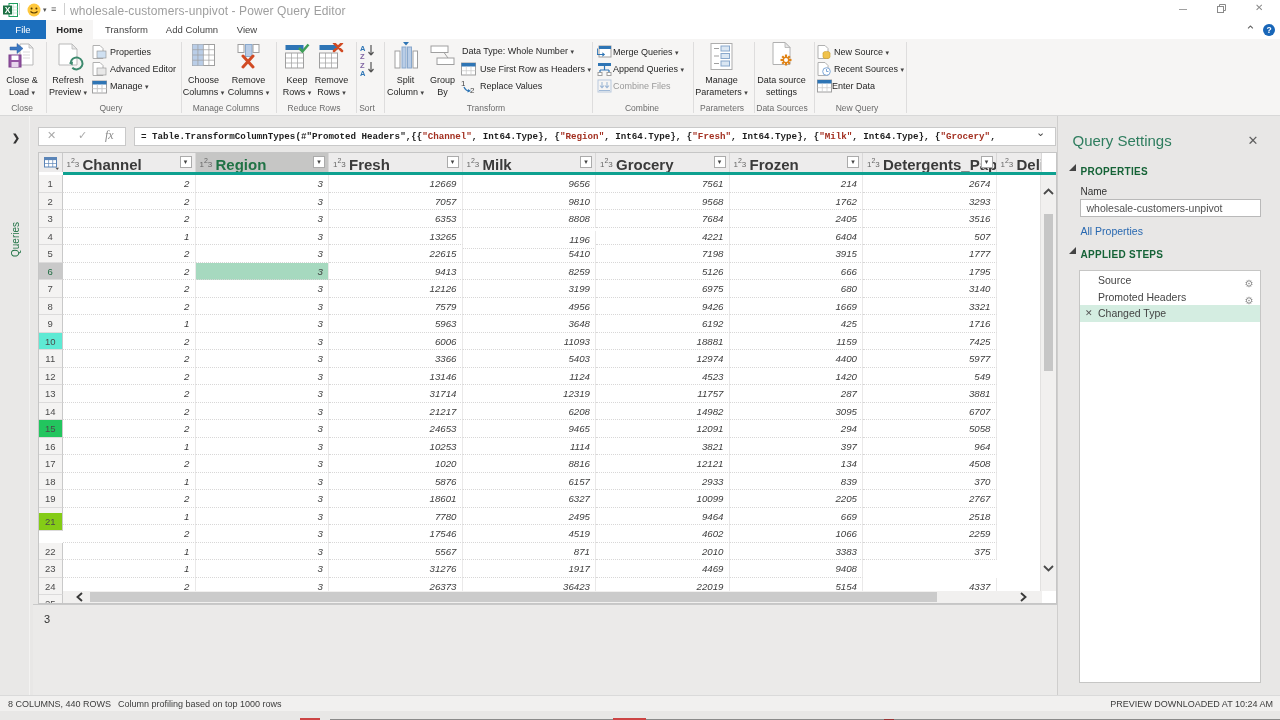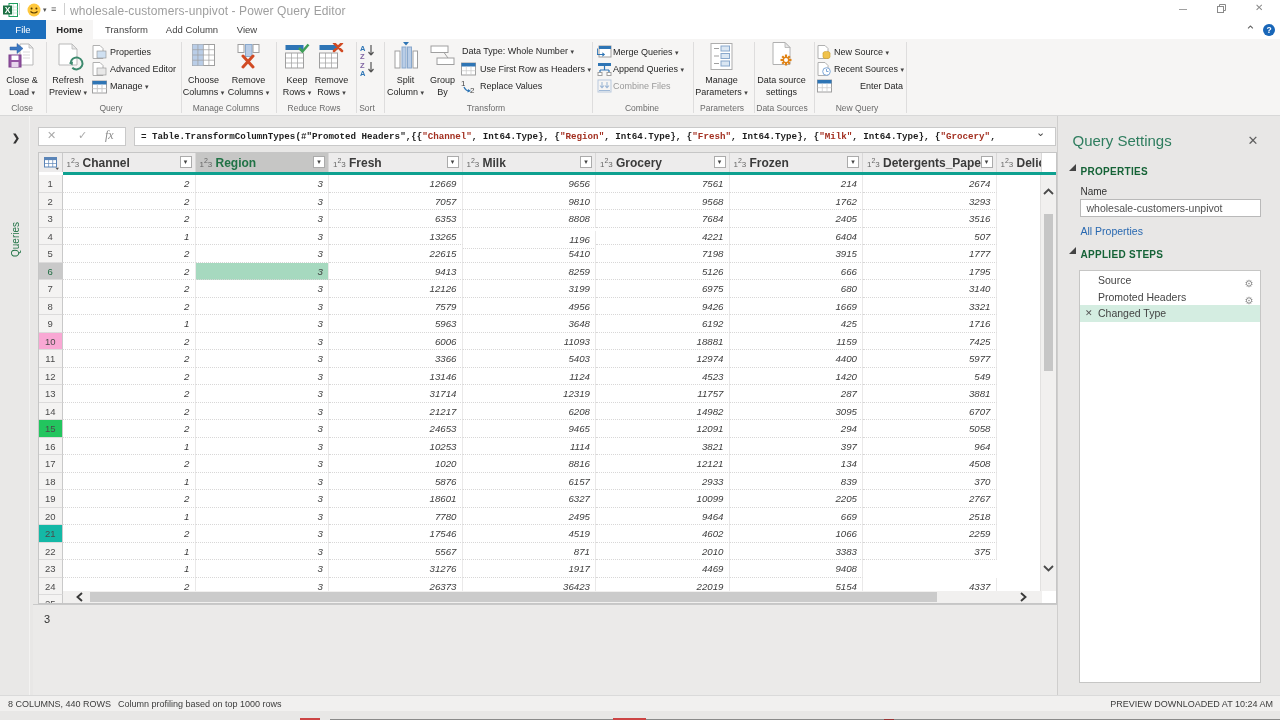--- a/index.html
+++ b/index.html
@@ -26,21 +26,21 @@
 #fxinput { position:absolute; left:134px; top:11px; width:922px; height:19px; background:#fff; border:1px solid #c9c9c9; overflow:hidden; white-space:nowrap; font-family:"Liberation Mono",monospace; font-size:9.2px; font-weight:bold; color:#1e1e1e; line-height:17px; padding-left:6px; }
 #fxinput .str { color:#a33021; }
 
 #sidebar { position:absolute; left:0; top:0; width:30px; height:579px; background:#e9e8e7; border-right:1px solid #f3f2f1; }
 #qlabel { position:absolute; left:-24px; top:118px; width:78px; transform:rotate(-90deg); transform-origin:center; font-size:10px; color:#217346; text-align:center; }
 
 #grid { position:absolute; left:38px; top:152px; width:1018.5px; height:451.5px; background:#fff; border:1px solid #c6c6c6; overflow:hidden; }
 .hc { position:absolute; top:0; height:19.3px; border-right:1px solid #d9d8d8; }
 .n123 { position:absolute; left:4px; top:4px; font-size:8px; color:#666; }
 .n123 sup { font-size:7px; }
-.hname { position:absolute; left:20px; top:3.2px; font-size:12px; font-weight:bold; }
+.hname { position:absolute; left:20px; top:3.2px; font-size:15px; font-weight:bold; }
 .fbtn { position:absolute; right:3px; top:3px; width:12px; height:12px; background:#fff; border:1px solid #ababab; }
 .fv { position:absolute; left:0; top:0; width:100%; text-align:center; line-height:9px; font-size:7px; color:#444; }
 #selall { position:absolute; left:0; top:0; width:23.5px; height:19.3px; background:#edecec; border-right:1px solid #c9c9c9; }
 #qbar { position:absolute; left:23.5px; top:19.3px; width:993px; height:2.8px; background:#0ea190; }
 .rn { position:absolute; left:0; width:23.5px; height:17.5px; font-size:9.5px; text-align:center; line-height:17.5px; border-right:1px solid #c9c9c9; border-bottom:1px solid #dcdbdb; }
 .dc { position:absolute; height:17.5px; font-size:9.7px; font-style:italic; color:#3d3d3d; text-align:right; line-height:17px; border-right:1px solid #eaE9e9; border-bottom:1px dotted #d8d7d7; padding-right:5px; }
 
 #vsb { position:absolute; right:0; top:22px; width:15.5px; height:415.5px; background:#f1f0ef; border-left:1px solid #e2e1e0; }
 #hsb { position:absolute; left:23.5px; top:437.5px; width:979.5px; height:12px; background:#f1f0ef; }
 
@@ -299,21 +299,21 @@
 <div class="smtxt" style="left:834px;top:25px;color:#262626">Recent Sources <span class="car">▾</span></div>
 <svg class="abs" style="left:817px;top:40px" width="15" height="14" viewBox="0 0 15 14">
 <rect x="0.5" y="1" width="14" height="12" fill="#fff" stroke="#9f9f9f"></rect>
 <rect x="0.5" y="1" width="14" height="3.5" fill="#2e75b5"></rect>
 <g stroke="#c9c9c9" stroke-width="0.7">
         <line x1="5.3" y1="4.5" x2="5.3" y2="13"></line>
         <line x1="10" y1="4.5" x2="10" y2="13"></line>
         <line x1="0.5" y1="8.7" x2="14.5" y2="8.7"></line>
       </g>
 </svg>
-<div class="smtxt" style="left:860px;top:42px;color:#262626">Enter Data</div>
+<div class="smtxt" style="left:832px;top:42px;color:#262626">Enter Data</div>
 <div class="gcap" style="left:827.0px;width:60px">New Query</div>
 <div class="gsep" style="left:906px"></div>
 </div>
 
 <div id="band">
   <div id="sidebar">
     <div class="abs" style="left:12px;top:16px;font-size:9.5px;color:#333;font-weight:bold">❯</div>
     <div id="qlabel">Queries</div>
   </div>
   <div id="fxbtns">
@@ -454,21 +454,21 @@
 <div class="dc" style="left:690.5px;top:144.5px;width:133.5px;">1669</div>
 <div class="dc" style="left:824px;top:144.5px;width:133.5px;">3321</div>
 <div class="rn" style="top:162.0px;background:#f4f3f2;color:#4a4a4a">9</div>
 <div class="dc" style="left:23.5px;top:162.0px;width:133.0px;">1</div>
 <div class="dc" style="left:156.5px;top:162.0px;width:133.5px;">3</div>
 <div class="dc" style="left:290px;top:162.0px;width:133.5px;">5963</div>
 <div class="dc" style="left:423.5px;top:162.0px;width:133.5px;">3648</div>
 <div class="dc" style="left:557px;top:162.0px;width:133.5px;">6192</div>
 <div class="dc" style="left:690.5px;top:162.0px;width:133.5px;">425</div>
 <div class="dc" style="left:824px;top:162.0px;width:133.5px;">1716</div>
-<div class="rn" style="top:179.5px;background:#f9a8d4;color:#4a4a4a">10</div>
+<div class="rn" style="top:179.5px;background:#5eead4;color:#4a4a4a">10</div>
 <div class="dc" style="left:23.5px;top:179.5px;width:133.0px;">2</div>
 <div class="dc" style="left:156.5px;top:179.5px;width:133.5px;">3</div>
 <div class="dc" style="left:290px;top:179.5px;width:133.5px;">6006</div>
 <div class="dc" style="left:423.5px;top:179.5px;width:133.5px;">11093</div>
 <div class="dc" style="left:557px;top:179.5px;width:133.5px;">18881</div>
 <div class="dc" style="left:690.5px;top:179.5px;width:133.5px;">1159</div>
 <div class="dc" style="left:824px;top:179.5px;width:133.5px;">7425</div>
 <div class="rn" style="top:197.0px;background:#f4f3f2;color:#4a4a4a">11</div>
 <div class="dc" style="left:23.5px;top:197.0px;width:133.0px;">2</div>
 <div class="dc" style="left:156.5px;top:197.0px;width:133.5px;">3</div>
@@ -542,21 +542,21 @@
 <div class="dc" style="left:690.5px;top:337.0px;width:133.5px;">2205</div>
 <div class="dc" style="left:824px;top:337.0px;width:133.5px;">2767</div>
 <div class="rn" style="top:354.5px;background:#f4f3f2;color:#4a4a4a">20</div>
 <div class="dc" style="left:23.5px;top:354.5px;width:133.0px;">1</div>
 <div class="dc" style="left:156.5px;top:354.5px;width:133.5px;">3</div>
 <div class="dc" style="left:290px;top:354.5px;width:133.5px;">7780</div>
 <div class="dc" style="left:423.5px;top:354.5px;width:133.5px;">2495</div>
 <div class="dc" style="left:557px;top:354.5px;width:133.5px;">9464</div>
 <div class="dc" style="left:690.5px;top:354.5px;width:133.5px;">669</div>
 <div class="dc" style="left:824px;top:354.5px;width:133.5px;">2518</div>
-<div class="rn" style="top:372.0px;background:#14b8a6;color:#4a4a4a">21</div>
+<div class="rn" style="top:360px;background:#84cc16;color:#4a4a4a">21</div>
 <div class="dc" style="left:23.5px;top:372.0px;width:133.0px;">2</div>
 <div class="dc" style="left:156.5px;top:372.0px;width:133.5px;">3</div>
 <div class="dc" style="left:290px;top:372.0px;width:133.5px;">17546</div>
 <div class="dc" style="left:423.5px;top:372.0px;width:133.5px;">4519</div>
 <div class="dc" style="left:557px;top:372.0px;width:133.5px;">4602</div>
 <div class="dc" style="left:690.5px;top:372.0px;width:133.5px;">1066</div>
 <div class="dc" style="left:824px;top:372.0px;width:133.5px;">2259</div>
 <div class="rn" style="top:389.5px;background:#f4f3f2;color:#4a4a4a">22</div>
 <div class="dc" style="left:23.5px;top:389.5px;width:133.0px;">1</div>
 <div class="dc" style="left:156.5px;top:389.5px;width:133.5px;">3</div>

